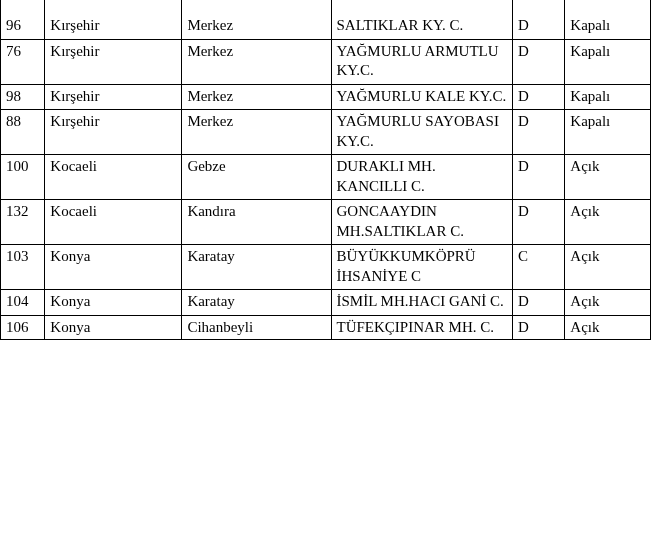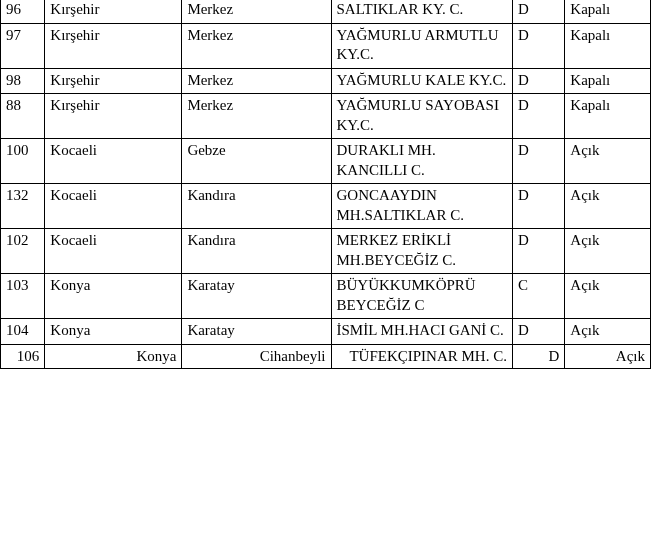--- a/index.html
+++ b/index.html
@@ -34,25 +34,24 @@
   .col-no    { width: 44px; }
   .col-city  { width: 136px; }
   .col-dist  { width: 148px; }
   .col-name  { width: 180px; }
   .col-code  { width: 52px; }
   .col-stat  { width: 85px; }
 
   
   tr.first-row td {
     border-top: none;
-    padding-top: 0;
+    padding-top: 16px;
   }
   tr.last-row td {
     padding-bottom: 2px;
-    text-align: right;
   }
 </style>
 </head>
 <body>
 
 <table class="doc-table">
   <colgroup>
     <col class="col-no">
     <col class="col-city">
     <col class="col-dist">
@@ -65,21 +64,21 @@
     <tr class="first-row">
       <td>96</td>
       <td>Kırşehir</td>
       <td>Merkez</td>
       <td>SALTIKLAR KY. C.</td>
       <td>D</td>
       <td>Kapalı</td>
     </tr>
 
     <tr>
-      <td>97</td>
+      <td>76</td>
       <td>Kırşehir</td>
       <td>Merkez</td>
       <td>YAĞMURLU ARMUTLU KY.C.</td>
       <td>D</td>
       <td>Kapalı</td>
     </tr>
 
     <tr>
       <td>98</td>
       <td>Kırşehir</td>
@@ -109,34 +108,26 @@
 
     <tr>
       <td>132</td>
       <td>Kocaeli</td>
       <td>Kandıra</td>
       <td>GONCAAYDIN MH.SALTIKLAR C.</td>
       <td>D</td>
       <td>Açık</td>
     </tr>
 
-    <tr>
-      <td>102</td>
-      <td>Kocaeli</td>
-      <td>Kandıra</td>
-      <td>MERKEZ ERİKLİ MH.BEYCEĞİZ C.</td>
-      <td>D</td>
-      <td>Açık</td>
-    </tr>
 
     <tr>
       <td>103</td>
       <td>Konya</td>
       <td>Karatay</td>
-      <td>BÜYÜKKUMKÖPRÜ BEYCEĞİZ C</td>
+      <td>BÜYÜKKUMKÖPRÜ İHSANİYE C</td>
       <td>C</td>
       <td>Açık</td>
     </tr>
 
     <tr>
       <td>104</td>
       <td>Konya</td>
       <td>Karatay</td>
       <td>İSMİL MH.HACI GANİ C.</td>
       <td>D</td>

